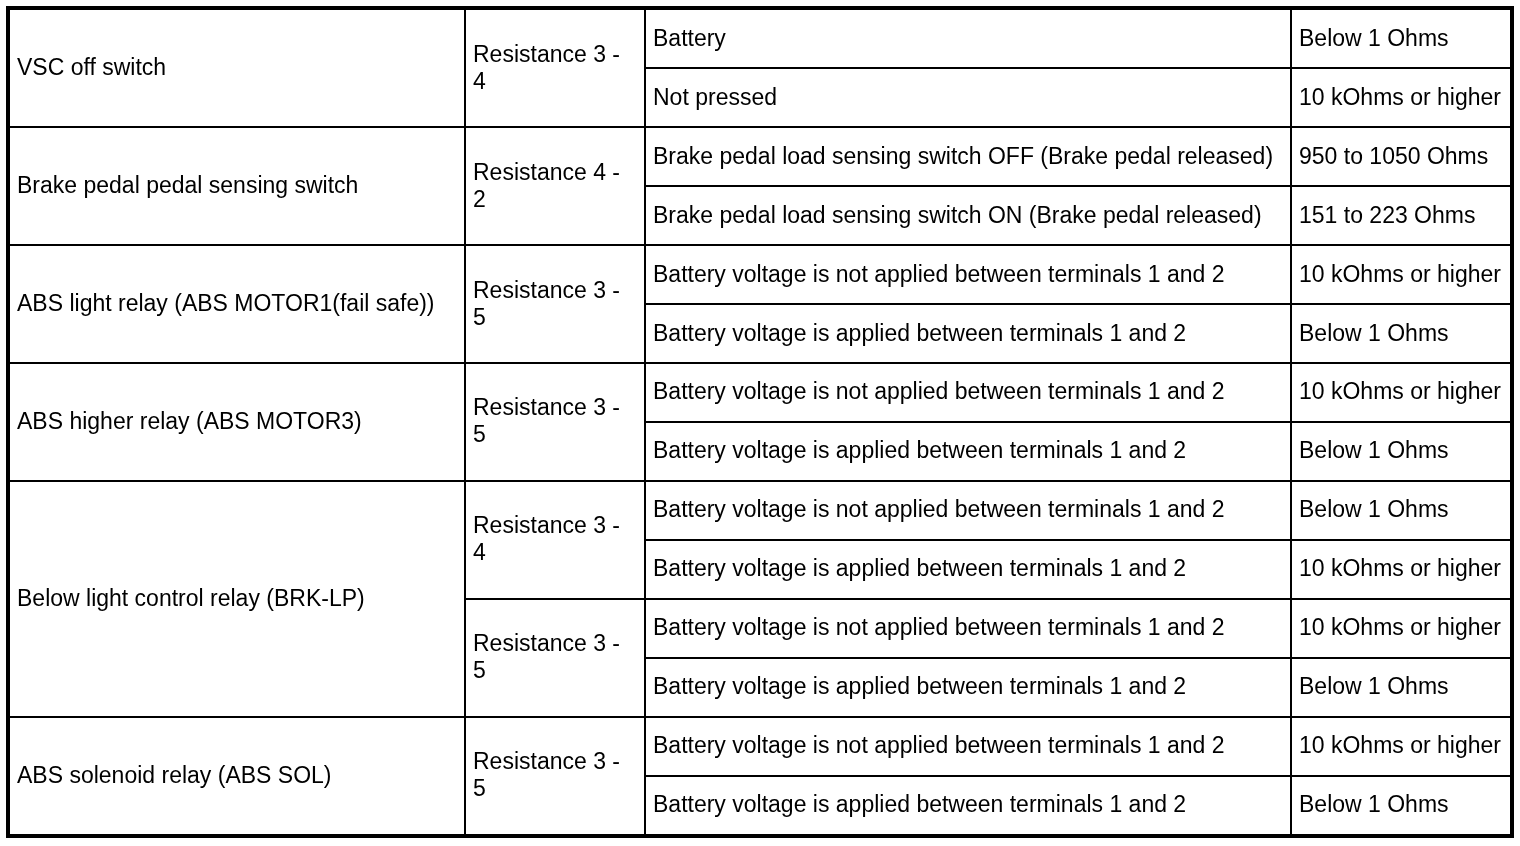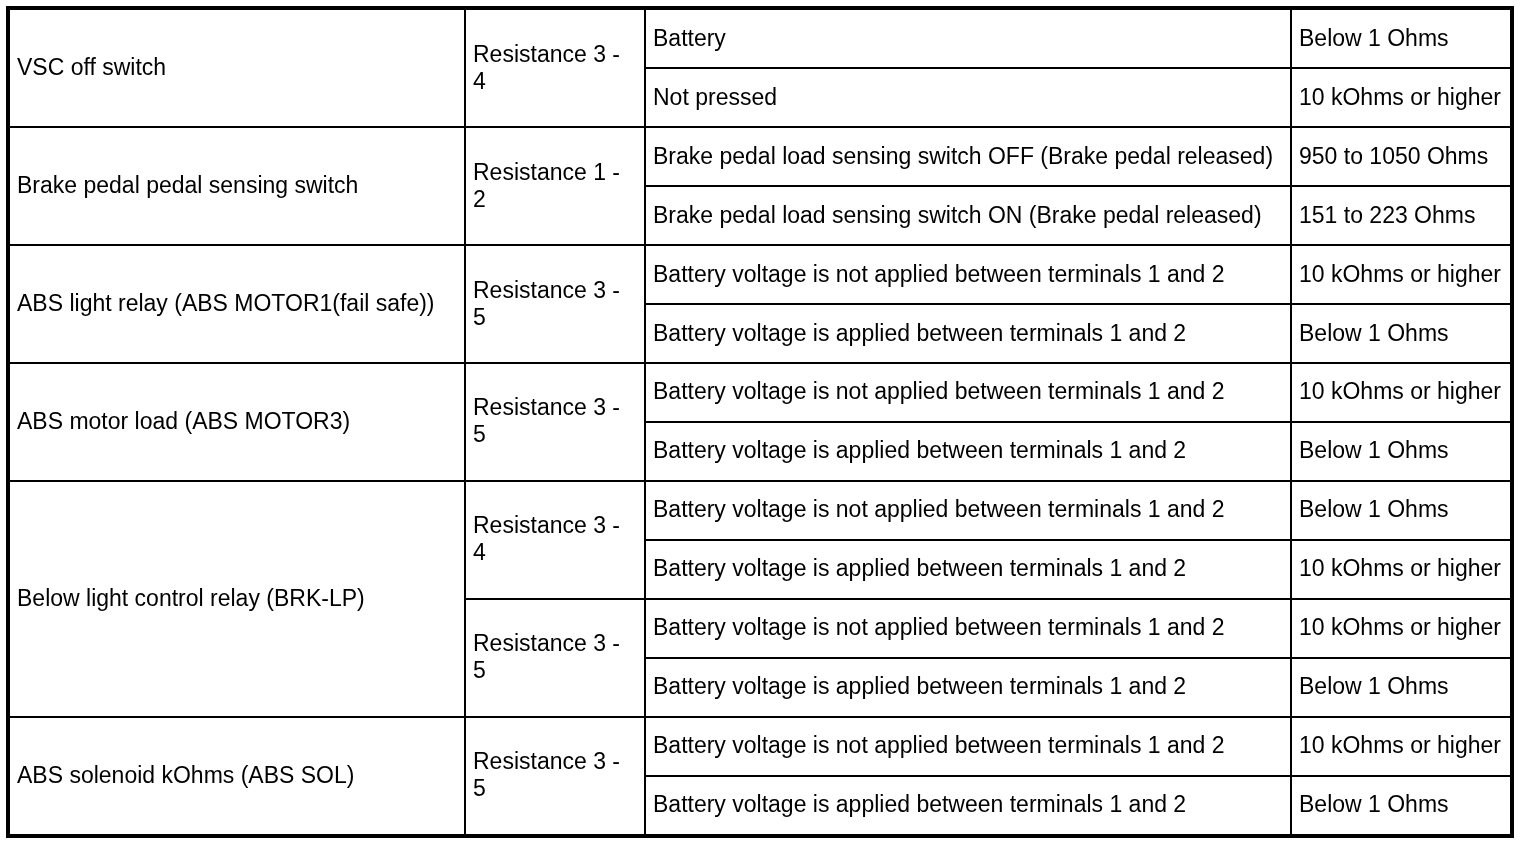--- a/index.html
+++ b/index.html
@@ -66,42 +66,42 @@
         <td class="grp-top">Battery</td>
         <td class="grp-top">Below 1 Ohms</td>
       </tr>
       <tr>
         <td>Not pressed</td>
         <td>10 kOhms or higher</td>
       </tr>
 
       <tr>
         <td class="grp-top" rowspan="2">Brake pedal pedal sensing switch</td>
-        <td class="grp-top" rowspan="2">Resistance 1 - 2</td>
+        <td class="grp-top" rowspan="2">Resistance 4 - 2</td>
         <td class="grp-top">Brake pedal load sensing switch OFF (Brake pedal released)</td>
         <td class="grp-top">950 to 1050 Ohms</td>
       </tr>
       <tr>
         <td>Brake pedal load sensing switch ON (Brake pedal released)</td>
         <td>151 to 223 Ohms</td>
       </tr>
 
       <tr>
         <td class="grp-top" rowspan="2">ABS light relay (ABS MOTOR1(fail safe))</td>
         <td class="grp-top" rowspan="2">Resistance 3 - 5</td>
         <td class="grp-top">Battery voltage is not applied between terminals 1 and 2</td>
         <td class="grp-top">10 kOhms or higher</td>
       </tr>
       <tr>
         <td>Battery voltage is applied between terminals 1 and 2</td>
         <td>Below 1 Ohms</td>
       </tr>
 
       <tr>
-        <td class="grp-top" rowspan="2">ABS motor load (ABS MOTOR3)</td>
+        <td class="grp-top" rowspan="2">ABS higher relay (ABS MOTOR3)</td>
         <td class="grp-top" rowspan="2">Resistance 3 - 5</td>
         <td class="grp-top">Battery voltage is not applied between terminals 1 and 2</td>
         <td class="grp-top">10 kOhms or higher</td>
       </tr>
       <tr>
         <td>Battery voltage is applied between terminals 1 and 2</td>
         <td>Below 1 Ohms</td>
       </tr>
 
       <tr>
@@ -118,21 +118,21 @@
         <td rowspan="2">Resistance 3 - 5</td>
         <td>Battery voltage is not applied between terminals 1 and 2</td>
         <td>10 kOhms or higher</td>
       </tr>
       <tr>
         <td>Battery voltage is applied between terminals 1 and 2</td>
         <td>Below 1 Ohms</td>
       </tr>
 
       <tr>
-        <td class="grp-top grp-bot" rowspan="2">ABS solenoid kOhms (ABS SOL)</td>
+        <td class="grp-top grp-bot" rowspan="2">ABS solenoid relay (ABS SOL)</td>
         <td class="grp-top grp-bot" rowspan="2">Resistance 3 - 5</td>
         <td class="grp-top">Battery voltage is not applied between terminals 1 and 2</td>
         <td class="grp-top">10 kOhms or higher</td>
       </tr>
       <tr>
         <td class="grp-bot">Battery voltage is applied between terminals 1 and 2</td>
         <td class="grp-bot">Below 1 Ohms</td>
       </tr>
 
     </tbody>

